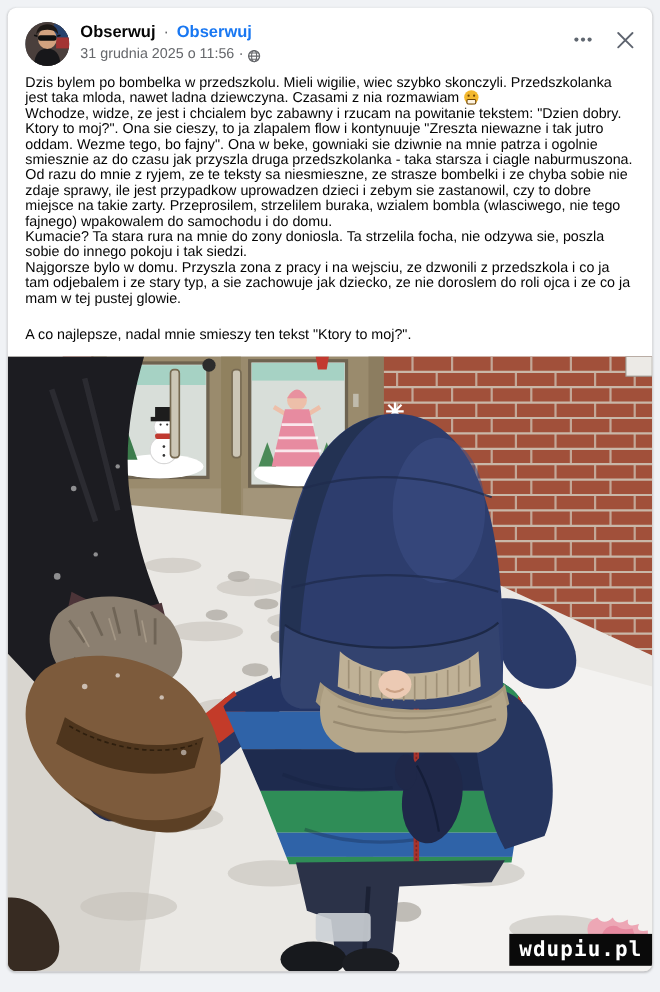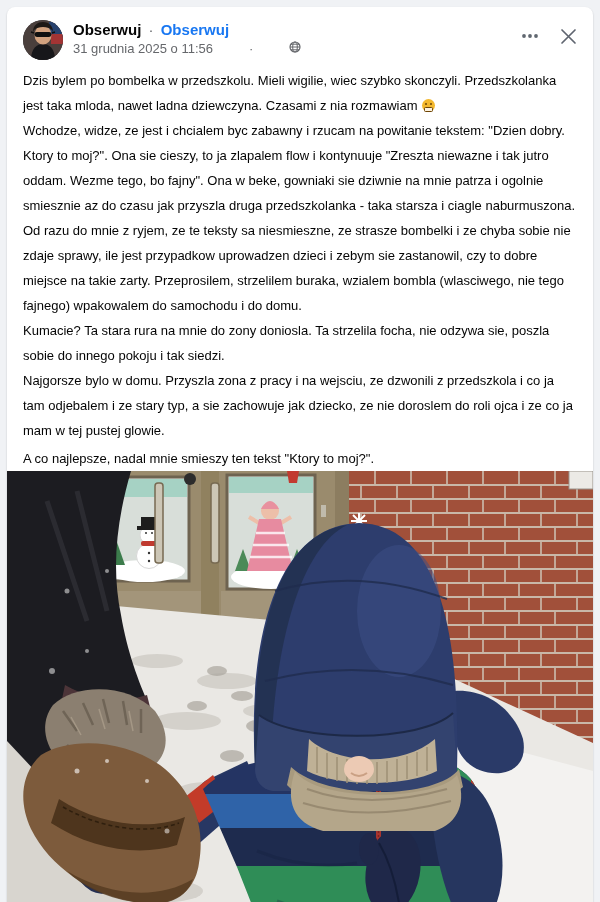--- a/index.html
+++ b/index.html
@@ -16,28 +16,28 @@
     overflow:hidden;
   }
   
   .header{display:flex;align-items:flex-start;padding:13px 16px 6px;}
   .avatar{width:40px;height:40px;border-radius:50%;overflow:hidden;flex:0 0 40px;cursor:pointer;background:#3b3f46;}
   .h-main{margin-left:10px;flex:1;min-width:0;}
   .name-row{font-size:15px;line-height:19px;color:#050505;}
   .author{font-weight:bold;cursor:pointer;}
   .sep{color:#65676b;margin:0 3px;}
   .follow{color:#1877f2;font-weight:600;cursor:pointer;}
-  .sub-row{font-size:13px;line-height:16px;color:#65676b;display:flex;align-items:flex-start;margin-top:2px;gap:32px;}
+  .sub-row{font-size:13px;line-height:16px;color:#65676b;display:flex;align-items:flex-end;margin-top:2px;}
   .sub-row .sep{margin:0 4px;}
   .h-actions{display:flex;align-items:center;gap:20px;padding-top:6px;color:#606770;}
   .icon-btn{cursor:pointer;display:flex;align-items:center;justify-content:center;}
   
-  .post-text{padding:2px 16px 0;font-size:13px;line-height:25px;color:#050505;}
+  .post-text{padding:2px 16px 0;font-size:13px;line-height:14px;color:#050505;}
   .para{margin:0;}
-  .para.last{margin-top:3px;}
+  .para.last{margin-top:19px;padding-bottom:13px;}
   .emoji{position:relative;display:inline-block;width:13px;height:13px;background:#f3b82e;border-radius:50%;vertical-align:-2px;margin-left:4px;}
   .emoji i{position:absolute;width:2px;height:2px;background:#6d4405;border-radius:50%;top:4px;}
   .emoji i.l{left:3px}.emoji i.r{right:3px}
   .emoji b{position:absolute;left:2px;right:2px;top:7.5px;height:3.5px;background:#fdf3e0;border:0.5px solid #6d4405;border-radius:1.5px;}
   
   .photo{position:relative;width:586px;height:559px;cursor:pointer;background:#d8d3cc;}
   .photo svg.scene{display:block;width:586px;height:559px;}
   .watermark{
     position:absolute;right:0;bottom:5px;
     background:#0a0a0a;color:#ffffff;

